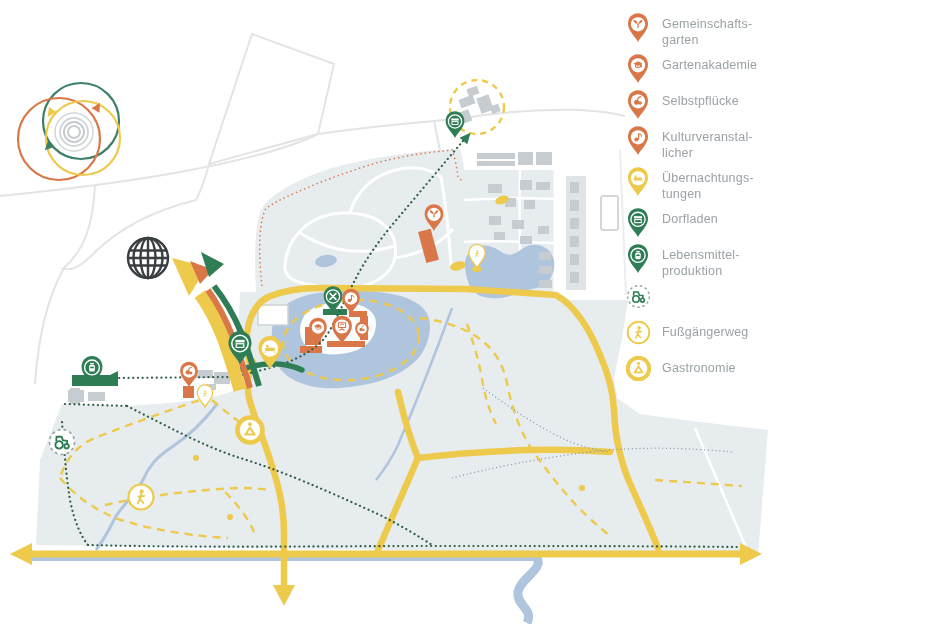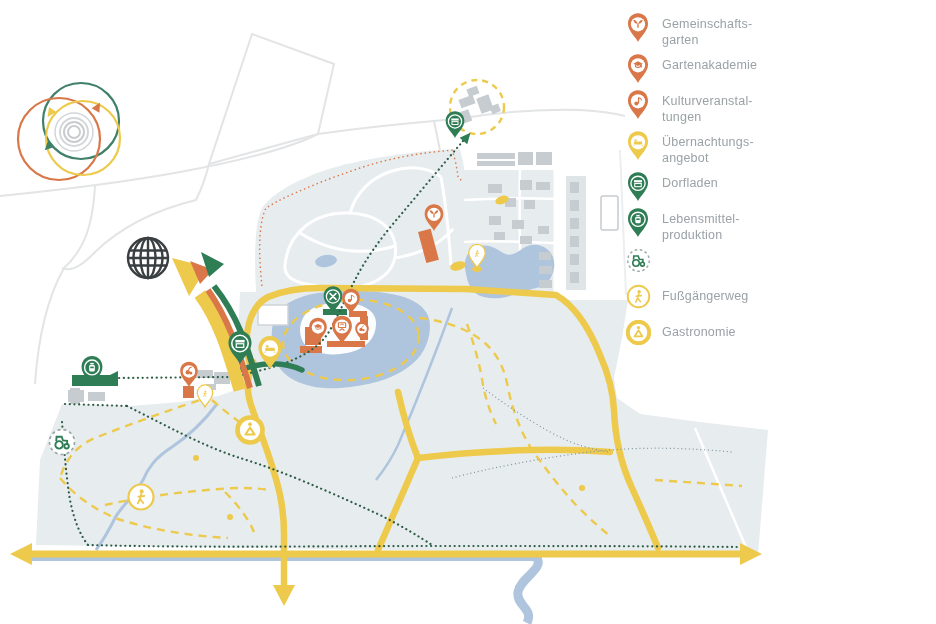--- a/index.html
+++ b/index.html
@@ -348,46 +348,62 @@
         </span>
         <div class="legend-label">Gartenakademie</div>
       </div>
       <div class="legend-row">
         <span class="legend-icon">
           <svg width="24" height="31" viewBox="-12.5 -33 25 34">
             <g transform="translate(0,0) scale(1)">
               <path d="M0,0 C-2,-5 -11,-12 -11,-20 C-11,-27 -6,-31.5 0,-31.5 C6,-31.5 11,-27 11,-20 C11,-12 2,-5 0,0 Z" fill="#D97748"></path>
               <circle cx="0" cy="-19.5" r="7.8" fill="#fff"></circle>
               <g transform="translate(0,-19.5) scale(1.15)">
+                <path d="M-0.5,-1.4 C0,-3.4 1.5,-4.4 3,-4.4" stroke="#D97748" stroke-width="1.1" fill="none"></path>
+                <circle cx="-1.3" cy="0.9" r="2.4" fill="#D97748"></circle>
+                <circle cx="2" cy="1.7" r="1.7" fill="#D97748"></circle>
+              </g>
+            </g>
+          </svg>
+        </span>
+        <div class="legend-label">Selbstpflücke</div>
+      </div>
+      <div class="legend-row">
+        <span class="legend-icon">
+          <svg width="24" height="31" viewBox="-12.5 -33 25 34">
+            <g transform="translate(0,0) scale(1)">
+              <path d="M0,0 C-2,-5 -11,-12 -11,-20 C-11,-27 -6,-31.5 0,-31.5 C6,-31.5 11,-27 11,-20 C11,-12 2,-5 0,0 Z" fill="#D97748"></path>
+              <circle cx="0" cy="-19.5" r="7.8" fill="#fff"></circle>
+              <g transform="translate(0,-19.5) scale(1.15)">
                 <circle cx="-1.6" cy="2.2" r="1.9" fill="#D97748"></circle>
                 <rect x="-0.1" y="-3.8" width="1.2" height="6" fill="#D97748"></rect>
                 <path d="M1.1,-3.8 C2.6,-3.4 3.7,-2.4 3.9,-1 L3.9,0.2 C3.4,-1.5 2.4,-2.3 1.1,-2.5 Z" fill="#D97748"></path>
               </g>
             </g>
           </svg>
         </span>
         <div class="legend-label">Kulturveranstal-
-tungen</div>
+licher</div>
       </div>
       <div class="legend-row">
         <span class="legend-icon">
           <svg width="24" height="31" viewBox="-12.5 -33 25 34">
             <g transform="translate(0,0) scale(1)">
               <path d="M0,0 C-2,-5 -11,-12 -11,-20 C-11,-27 -6,-31.5 0,-31.5 C6,-31.5 11,-27 11,-20 C11,-12 2,-5 0,0 Z" fill="#EDC94C"></path>
               <circle cx="0" cy="-19.5" r="7.8" fill="#fff"></circle>
               <g transform="translate(0,-19.5) scale(1.15)">
                 <rect x="-4" y="-0.7" width="8" height="2.7" rx="1" fill="#EDC94C"></rect>
                 <circle cx="-2.3" cy="-1.8" r="1.1" fill="#EDC94C"></circle>
                 <path d="M-4,2.4 L-4,3.4 M4,2.4 L4,3.4" stroke="#EDC94C" stroke-width="1"></path>
               </g>
             </g>
           </svg>
         </span>
         <div class="legend-label">Übernachtungs-
-angebot</div>
+tungen</div>
       </div>
       <div class="legend-row">
         <span class="legend-icon">
           <svg width="24" height="31" viewBox="-12.5 -33 25 34">
             <g transform="translate(0,0) scale(1)">
               <path d="M0,0 C-2,-5 -11,-12 -11,-20 C-11,-27 -6,-31.5 0,-31.5 C6,-31.5 11,-27 11,-20 C11,-12 2,-5 0,0 Z" fill="#2F7D55"></path>
               <circle cx="0" cy="-19.5" r="7.8" fill="#2F7D55" stroke="#fff" stroke-width="1.5"></circle>
               <g transform="translate(0,-19.5) scale(1.15)">
                 <path d="M-3.8,-3 L3.8,-3 L3.8,-0.9 L-3.8,-0.9 Z" fill="#fff"></path>
                 <rect x="-3.1" y="0.2" width="6.2" height="3" fill="none" stroke="#fff" stroke-width="1"></rect>

